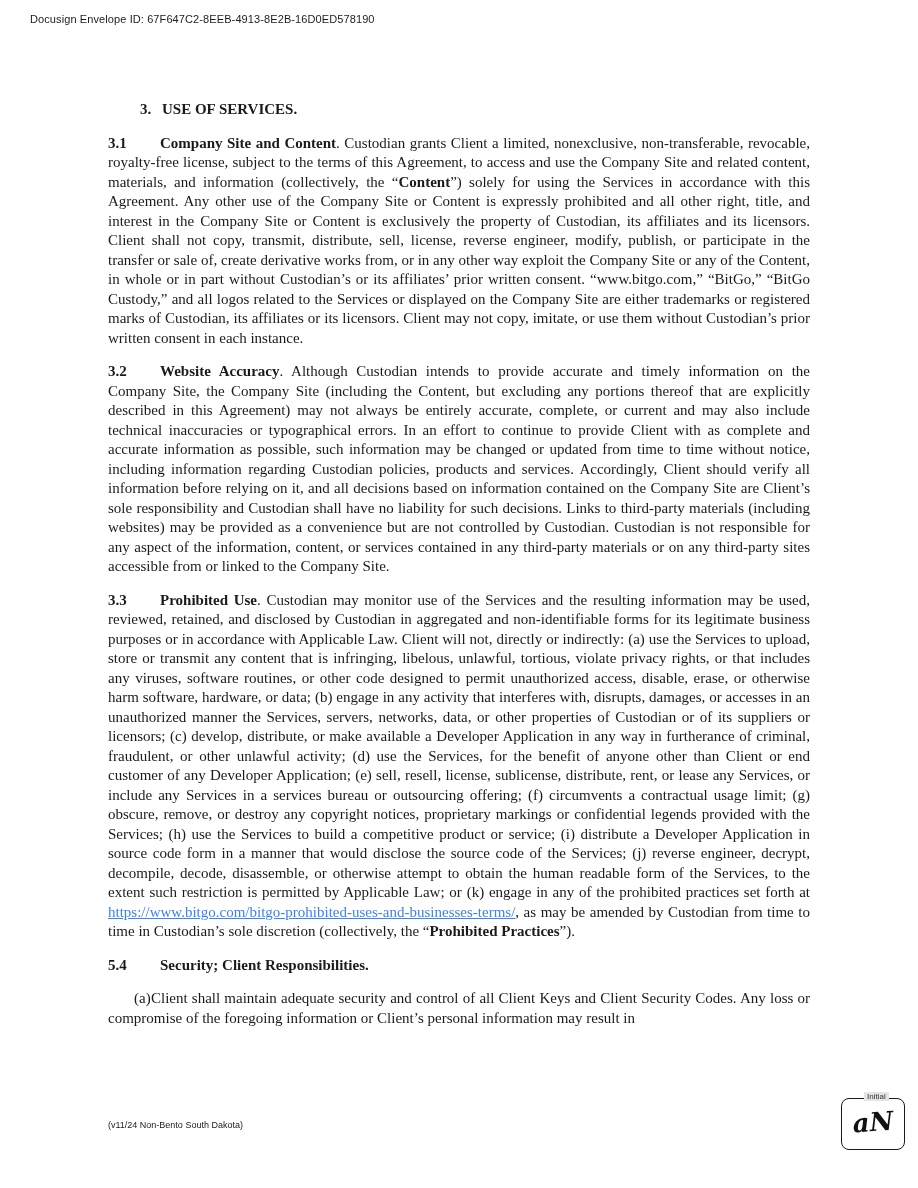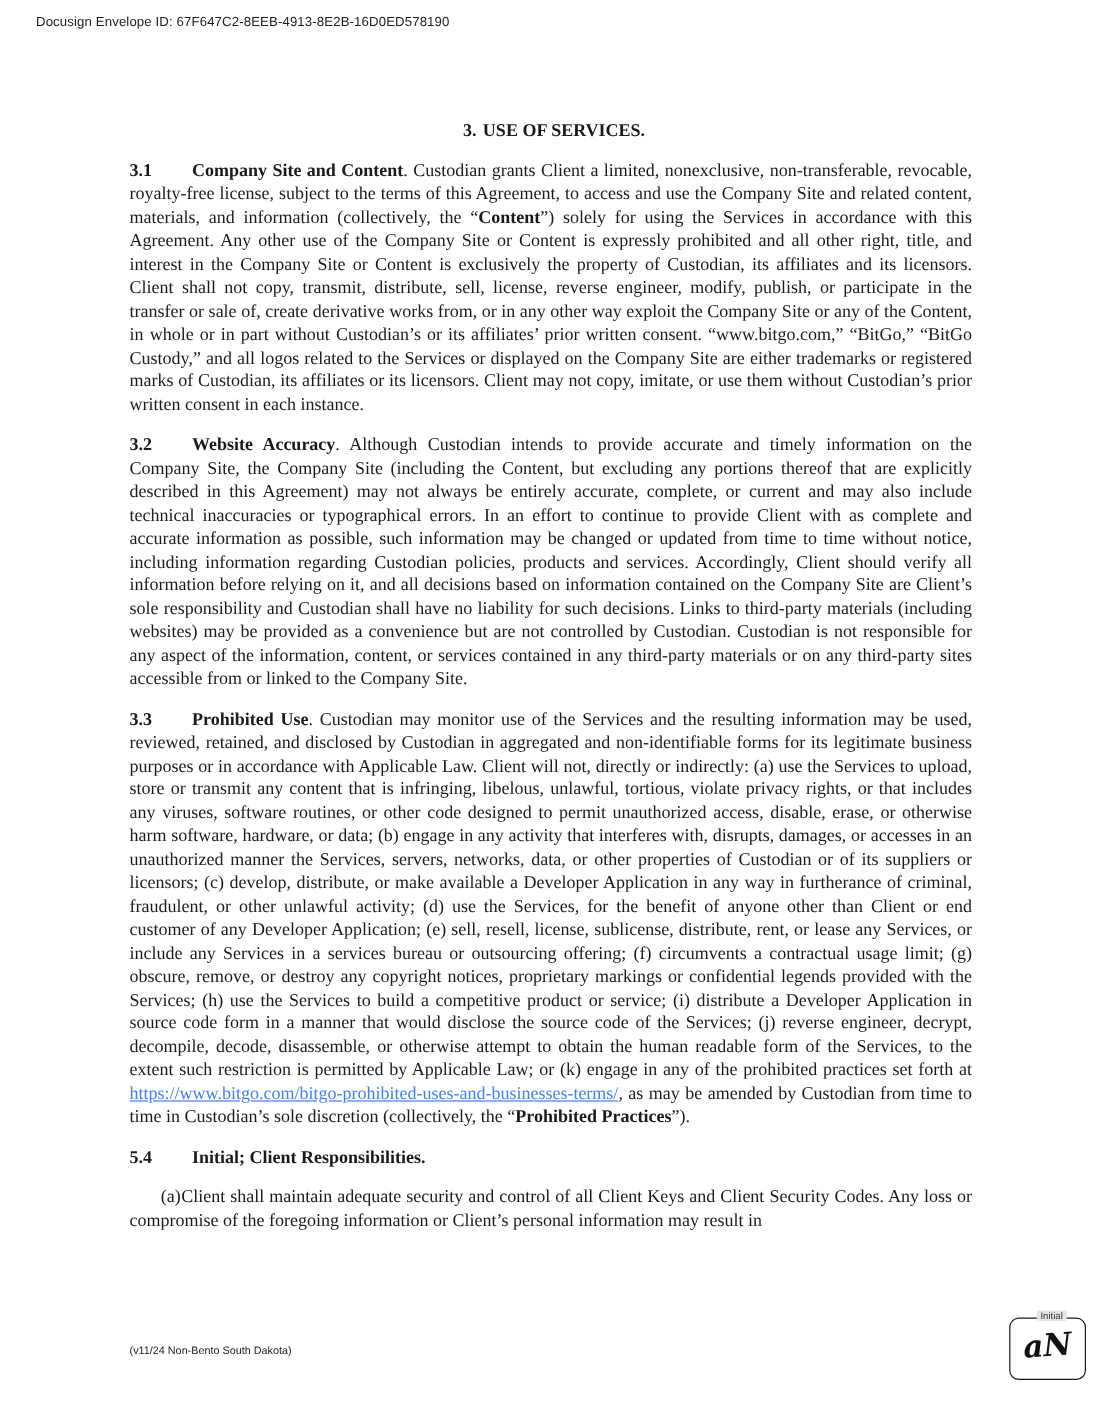--- a/index.html
+++ b/index.html
@@ -30,22 +30,23 @@
     top: 100px;
     width: 702px;
     font-size: 15px;
     line-height: 1.3;
     text-align: justify;
   }
   .doc-body p {
     margin: 0 0 14px 0;
   }
   p.h {
-    text-align: center;
+    text-align: left;
     font-weight: bold;
+    margin-left: 32px;
   }
   .b { font-weight: bold; }
   .numh {
     display: inline-block;
     width: 22px;
     font-weight: bold;
   }
   .num {
     display: inline-block;
     width: 52px;
@@ -107,21 +108,21 @@
 </head>
 <body>
 
 <div class="envelope-id">Docusign Envelope ID: 67F647C2-8EEB-4913-8E2B-16D0ED578190</div>
 
 <div class="doc-body">
     <p class="h"><span class="numh">3.</span><span class="b">USE OF SERVICES.</span></p>
     <p class="p"><span class="num">3.1</span><span class="b">Company Site and Content</span><span>. Custodian grants Client a limited, nonexclusive, non-transferable, revocable, royalty-free license, subject to the terms of this Agreement, to access and use the Company Site and related content, materials, and information (collectively, the “</span><span class="b">Content</span><span>”) solely for using the Services in accordance with this Agreement. Any other use of the Company Site or Content is expressly prohibited and all other right, title, and interest in the Company Site or Content is exclusively the property of Custodian, its affiliates and its licensors. Client shall not copy, transmit, distribute, sell, license, reverse engineer, modify, publish, or participate in the transfer or sale of, create derivative works from, or in any other way exploit the Company Site or any of the Content, in whole or in part without Custodian’s or its affiliates’ prior written consent. “www.bitgo.com,” “BitGo,” “BitGo Custody,” and all logos related to the Services or displayed on the Company Site are either trademarks or registered marks of Custodian, its affiliates or its licensors. Client may not copy, imitate, or use them without Custodian’s prior written consent in each instance.</span></p>
     <p class="p"><span class="num">3.2</span><span class="b">Website Accuracy</span><span>. Although Custodian intends to provide accurate and timely information on the Company Site, the Company Site (including the Content, but excluding any portions thereof that are explicitly described in this Agreement) may not always be entirely accurate, complete, or current and may also include technical inaccuracies or typographical errors. In an effort to continue to provide Client with as complete and accurate information as possible, such information may be changed or updated from time to time without notice, including information regarding Custodian policies, products and services. Accordingly, Client should verify all information before relying on it, and all decisions based on information contained on the Company Site are Client’s sole responsibility and Custodian shall have no liability for such decisions. Links to third-party materials (including websites) may be provided as a convenience but are not controlled by Custodian. Custodian is not responsible for any aspect of the information, content, or services contained in any third-party materials or on any third-party sites accessible from or linked to the Company Site.</span></p>
     <p class="p"><span class="num">3.3</span><span class="b">Prohibited Use</span><span>. Custodian may monitor use of the Services and the resulting information may be used, reviewed, retained, and disclosed by Custodian in aggregated and non-identifiable forms for its legitimate business purposes or in accordance with Applicable Law. Client will not, directly or indirectly: (a) use the Services to upload, store or transmit any content that is infringing, libelous, unlawful, tortious, violate privacy rights, or that includes any viruses, software routines, or other code designed to permit unauthorized access, disable, erase, or otherwise harm software, hardware, or data; (b) engage in any activity that interferes with, disrupts, damages, or accesses in an unauthorized manner the Services, servers, networks, data, or other properties of Custodian or of its suppliers or licensors; (c) develop, distribute, or make available a Developer Application in any way in furtherance of criminal, fraudulent, or other unlawful activity; (d) use the Services, for the benefit of anyone other than Client or end customer of any Developer Application; (e) sell, resell, license, sublicense, distribute, rent, or lease any Services, or include any Services in a services bureau or outsourcing offering; (f) circumvents a contractual usage limit; (g) obscure, remove, or destroy any copyright notices, proprietary markings or confidential legends provided with the Services; (h) use the Services to build a competitive product or service; (i) distribute a Developer Application in source code form in a manner that would disclose the source code of the Services; (j) reverse engineer, decrypt, decompile, decode, disassemble, or otherwise attempt to obtain the human readable form of the Services, to the extent such restriction is permitted by Applicable Law; or (k) engage in any of the prohibited practices set forth at </span><a class="link">https://www.bitgo.com/bitgo-prohibited-uses-and-businesses-terms/</a><span>, as may be amended by Custodian from time to time in Custodian’s sole discretion (collectively, the “</span><span class="b">Prohibited Practices</span><span>”).</span></p>
-    <p class="p"><span class="num">5.4</span><span class="b">Initial; Client Responsibilities.</span></p>
+    <p class="p"><span class="num">5.4</span><span class="b">Security; Client Responsibilities.</span></p>
     <p class="pa"><span class="pa-num">(a)</span><span>Client shall maintain adequate security and control of all Client Keys and Client Security Codes. Any loss or compromise of the foregoing information or Client’s personal information may result in</span></p>
   </div>
 
 <div class="footer-note">(v11/24  Non-Bento South Dakota)</div>
 
 <div class="initial-field">
   <span class="initial-label">Initial</span>
   <span class="initial-script">aN</span>
 </div>
 

